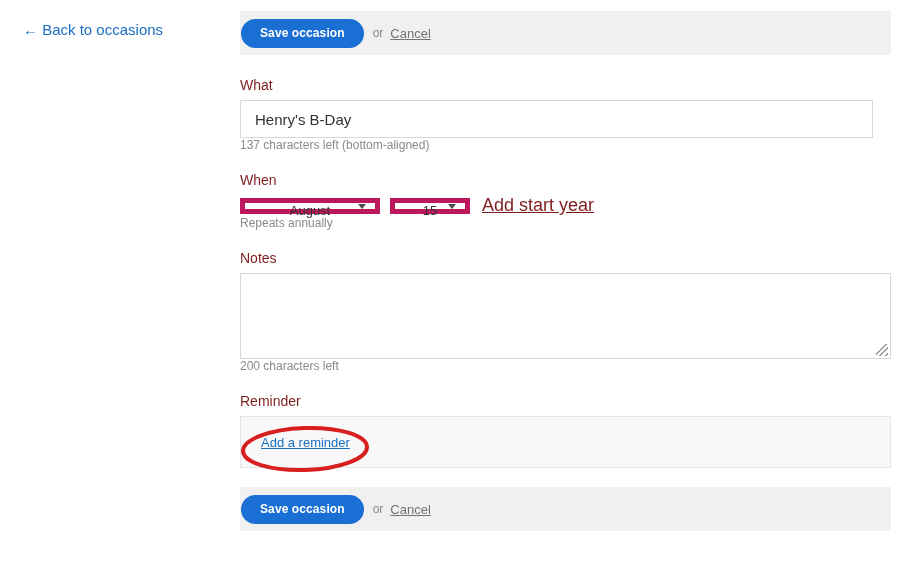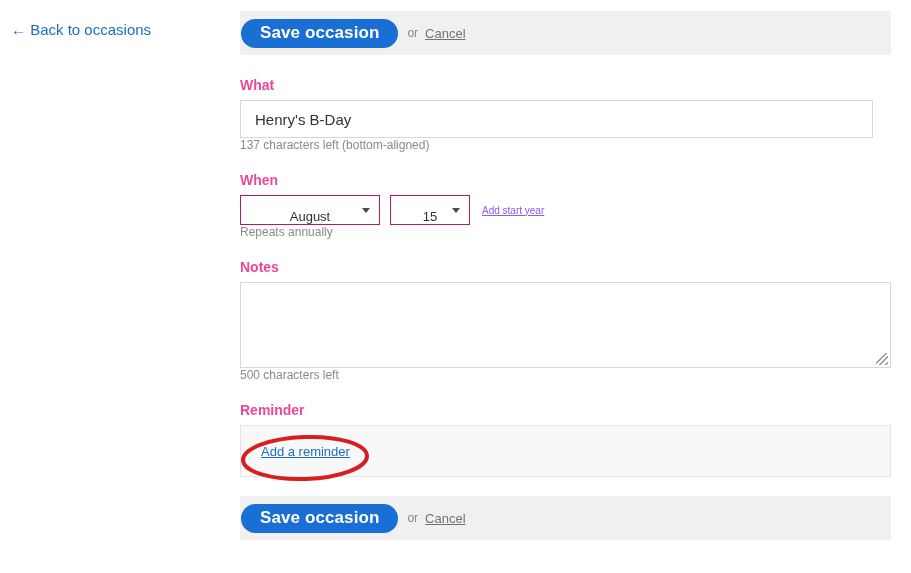--- a/index.html
+++ b/index.html
@@ -14,21 +14,21 @@
     overflow: hidden;
     font-family: "Liberation Sans", sans-serif;
     font-size: 13px;
     color: #333333;
     -webkit-font-smoothing: antialiased;
   }
 
   
   #left-column {
     position: absolute;
-    left: 0;
+    left: 12px;
     top: 0;
     width: 236px;
     height: 573px;
   }
   #back-link {
     position: absolute;
     left: 11px;
     top: 21px;
     font-size: 15px;
     color: #1a6fc4;
@@ -53,21 +53,21 @@
     align-items: center;
     padding-left: 1px;
     box-sizing: border-box;
   }
   #top-action-bar { margin-top: 11px; }
   #bottom-action-bar { margin-top: 19px; }
 
   .save-button {
     background: #1a6fd4;
     color: #ffffff;
-    font-size: 17px;
+    font-size: 12px;
     font-weight: bold;
     border: none;
     border-radius: 16px;
     height: 29px;
     padding: 0 19px;
     cursor: pointer;
     font-family: "Liberation Sans", sans-serif;
     letter-spacing: .1px;
   }
   .or-text {
@@ -78,22 +78,22 @@
   .cancel-link {
     color: #737373;
     font-size: 13px;
     text-decoration: underline;
     cursor: pointer;
   }
 
   
   .section-heading {
     font-size: 14px;
-    font-weight: bold;
-    color: #ec4899;
+    font-weight: normal;
+    color: #7f1d1d;
     margin: 20px 0 7px 0;
   }
   #what-heading { margin-top: 22px; }
 
   
   #what-input {
     display: block;
     width: 633px;
     height: 38px;
     box-sizing: border-box;
@@ -111,48 +111,48 @@
     font-size: 12px;
   }
 
   
   #when-row {
     display: flex;
     align-items: center;
   }
   .styled-select {
     position: relative;
-    border: 1px solid #be185d;
-    background: #ffffff;
-    height: 30px;
-    box-sizing: border-box;
-    display: flex;
-    align-items: flex-end;
+    border: 5px solid #be185d;
+    background: #ffffff;
+    height: 16px;
+    box-sizing: border-box;
+    display: flex;
+    align-items: flex-start;
     justify-content: center;
     font-size: 13px;
     color: #333333;
     cursor: pointer;
   }
   #month-select { width: 140px; }
   #day-select   { width: 80px; margin-left: 10px; }
   .select-arrow {
     position: absolute;
     right: 9px;
     top: 50%;
     margin-top: -2px;
     width: 0;
     height: 0;
     border-left: 4px solid transparent;
     border-right: 4px solid transparent;
     border-top: 5px solid #4a4a4a;
   }
   #add-start-year-link {
     margin-left: 12px;
-    color: #8b5cf6;
-    font-size: 10px;
+    color: #7f1d1d;
+    font-size: 18px;
     text-decoration: underline;
     cursor: pointer;
   }
 
   
   #notes-textarea {
     display: block;
     width: 651px;
     height: 86px;
     box-sizing: border-box;
@@ -238,21 +238,21 @@
     </div>
     <a id="add-start-year-link">Add start year</a>
   </div>
   <div class="helper-text">Repeats annually</div>
 
   <div class="section-heading">Notes</div>
   <div id="notes-wrapper">
     <textarea id="notes-textarea" style=""></textarea>
     <span id="notes-resize-grip"></span>
   </div>
-  <div class="helper-text">500 characters left</div>
+  <div class="helper-text">200 characters left</div>
 
   <div class="section-heading">Reminder</div>
   <div id="reminder-panel">
     <a id="add-reminder-link">Add a reminder</a>
     <svg id="reminder-annotation" viewBox="0 0 135 50">
       <ellipse cx="66" cy="24" rx="62" ry="21" fill="none" stroke="#d81f1f" stroke-width="4" transform="rotate(-2 66 24)"></ellipse>
     </svg>
   </div>
 
   <div id="bottom-action-bar" class="action-bar">

